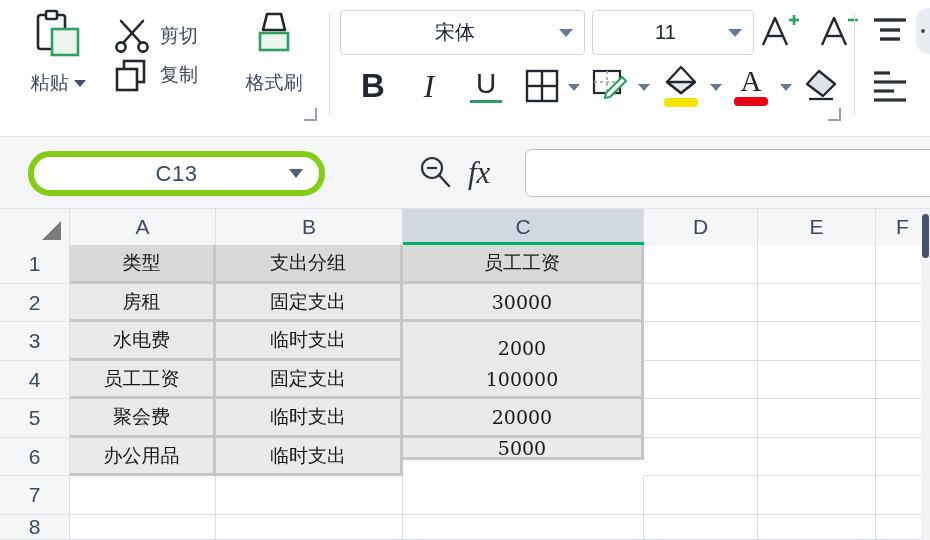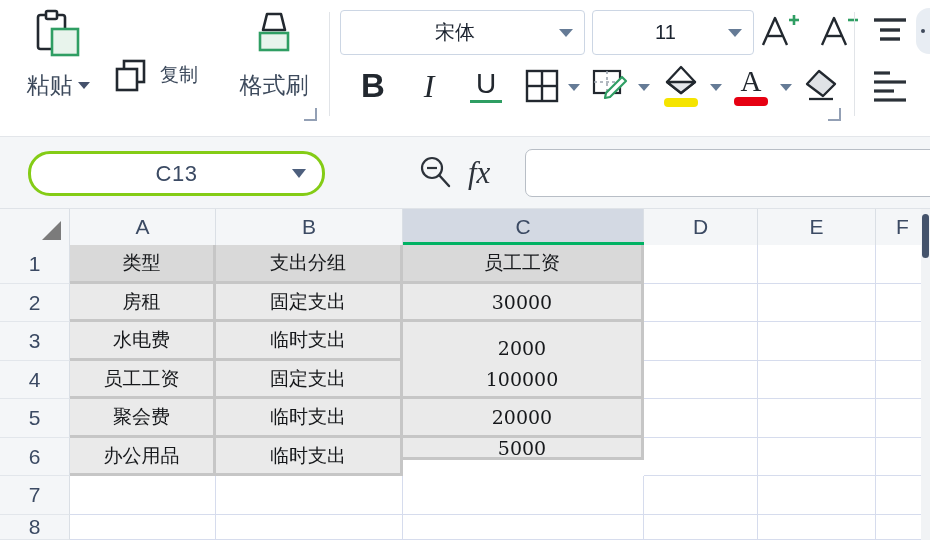--- a/index.html
+++ b/index.html
@@ -38,21 +38,21 @@
   
   .paste-btn {
     position: absolute; left: 14px; top: 8px;
     width: 88px; height: 104px;
     display: flex; flex-direction: column;
     align-items: center; justify-content: flex-start;
     cursor: default;
   }
   .paste-label {
     margin-top: 6px;
-    font-size: 23px; color: #3d4a5c;
+    font-size: 19px; color: #3d4a5c;
     display: flex; align-items: center; gap: 5px;
     white-space: nowrap;
     text-align: center;
   }
   .caret-sm {
     width: 0; height: 0;
     border-left: 6px solid transparent;
     border-right: 6px solid transparent;
     border-top: 7px solid #45516b;
   }
@@ -100,21 +100,21 @@
     position: absolute; left: 0; top: 137px;
     width: 930px; height: 72px;
     background: #f4f6f8;
     box-sizing: border-box;
     border-bottom: 1px solid #dfe3e8;
   }
   .namebox {
     position: absolute; left: 28px; top: 151px;
     width: 297px; height: 45px;
     background: #ffffff;
-    border: 3px solid #84cc16;
+    border: 6px solid #84cc16;
     border-radius: 22px;
     box-sizing: border-box;
     display: flex; align-items: center; justify-content: center;
   }
   .namebox .nb-val {
     font-size: 22px; color: #3b4a63;
     letter-spacing: .5px;
   }
   .namebox .nb-caret {
     position: absolute; right: 16px;
@@ -248,20 +248,29 @@
           <rect x="8" y="7" width="27" height="34" rx="2.5" fill="#ffffff" stroke="#22282f" stroke-width="2.6"></rect>
           <rect x="16" y="3" width="11" height="8" rx="1.5" fill="#ffffff" stroke="#22282f" stroke-width="2.6"></rect>
           <rect x="22" y="21" width="26" height="26" fill="#e8f4ec" stroke="#2f9e63" stroke-width="2.6"></rect>
         </svg>
         <div class="paste-label">
           <span>粘贴</span>
           <span class="caret-sm"></span>
         </div>
       </div>
 
+      <div class="cmd-row" style="left:112px; top:16px;">
+        <svg width="40" height="40" viewBox="0 0 40 40">
+          <line x1="9" y1="5" x2="29" y2="27" stroke="#22282f" stroke-width="2.6" stroke-linecap="round"></line>
+          <line x1="31" y1="5" x2="11" y2="27" stroke="#22282f" stroke-width="2.6" stroke-linecap="round"></line>
+          <circle cx="9" cy="31" r="4.6" fill="none" stroke="#22282f" stroke-width="2.6"></circle>
+          <circle cx="31" cy="31" r="4.6" fill="none" stroke="#22282f" stroke-width="2.6"></circle>
+        </svg>
+        <span>剪切</span>
+      </div>
 
       <div class="cmd-row" style="left:112px; top:55px;font-family:Liberation Mono, monospace;">
         <svg width="40" height="40" viewBox="0 0 40 40">
           <rect x="12" y="6" width="20" height="21" fill="#ffffff" stroke="#22282f" stroke-width="2.6"></rect>
           <rect x="5" y="14" width="20" height="21" fill="#ffffff" stroke="#22282f" stroke-width="2.6"></rect>
         </svg>
         <span>复制</span>
       </div>
 
       <div class="paste-btn" style="left:228px; width:92px;">

